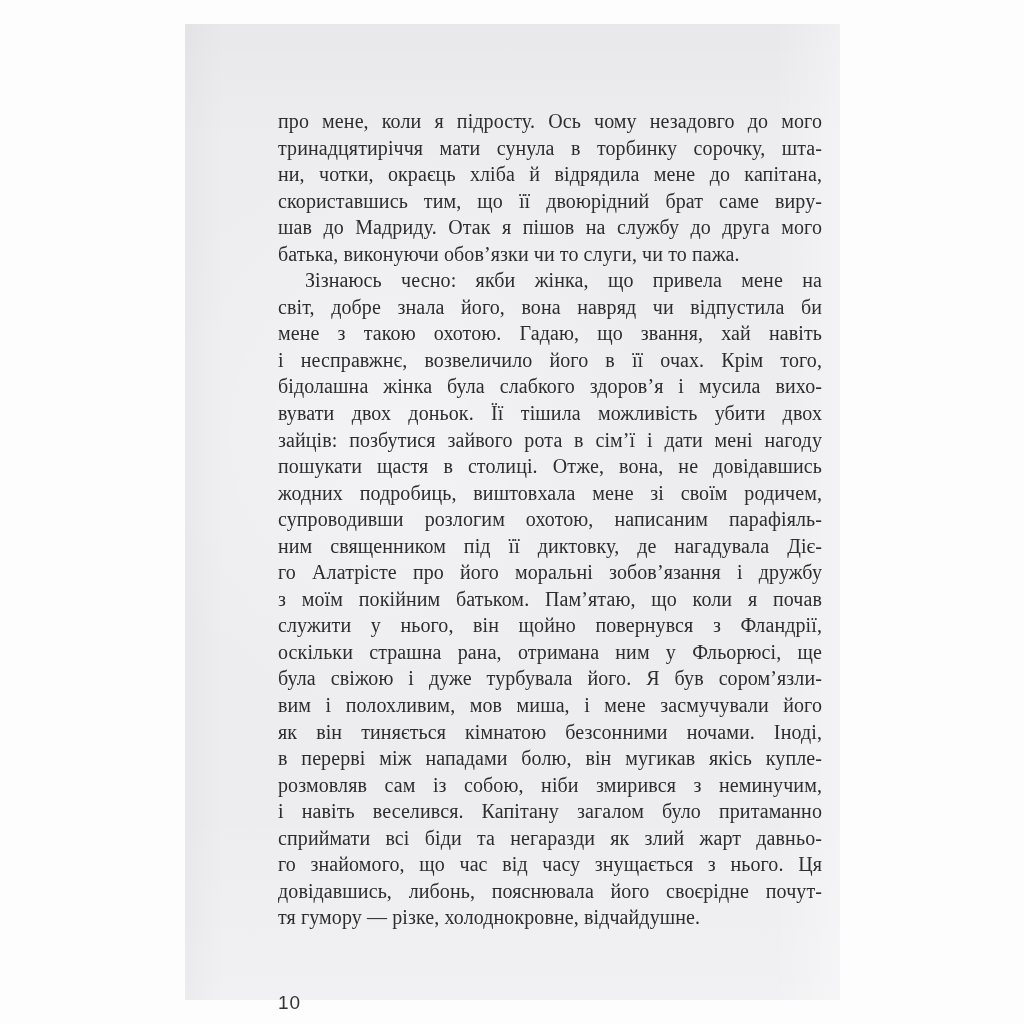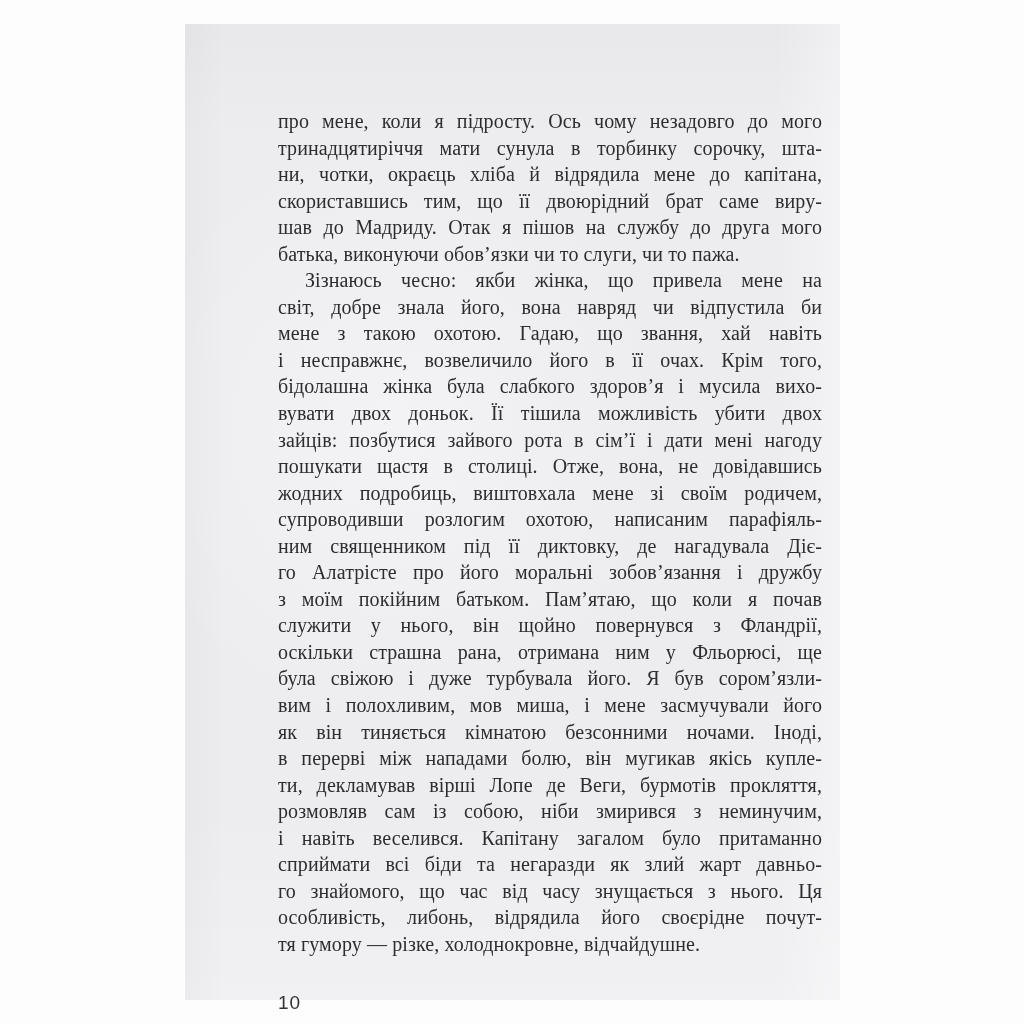--- a/index.html
+++ b/index.html
@@ -86,22 +86,21 @@
       <div class="text-line">супроводивши розлогим охотою, написаним парафіяль-</div>
       <div class="text-line">ним священником під її диктовку, де нагадувала Діє-</div>
       <div class="text-line">го Алатрісте про його моральні зобов’язання і дружбу</div>
       <div class="text-line">з моїм покійним батьком. Пам’ятаю, що коли я почав</div>
       <div class="text-line">служити у нього, він щойно повернувся з Фландрії,</div>
       <div class="text-line">оскільки страшна рана, отримана ним у Фльорюсі, ще</div>
       <div class="text-line">була свіжою і дуже турбувала його. Я був сором’язли-</div>
       <div class="text-line">вим і полохливим, мов миша, і мене засмучували його</div>
       <div class="text-line">як він тиняється кімнатою безсонними ночами. Іноді,</div>
       <div class="text-line">в перерві між нападами болю, він мугикав якісь купле-</div>
-      <div class="text-line">ти, декламував вірші Лопе де Веги, бурмотів прокляття,</div>
       <div class="text-line">розмовляв сам із собою, ніби змирився з неминучим,</div>
       <div class="text-line">і навіть веселився. Капітану загалом було притаманно</div>
       <div class="text-line">сприймати всі біди та негаразди як злий жарт давньо-</div>
       <div class="text-line">го знайомого, що час від часу знущається з нього. Ця</div>
-      <div class="text-line">особливість, либонь, відрядила його своєрідне почут-</div>
+      <div class="text-line">довідавшись, либонь, пояснювала його своєрідне почут-</div>
       <div class="text-line para-last">тя гумору — різке, холоднокровне, відчайдушне.</div>
     </div>
   <div class="page-number">10</div>
 </div>
 
 </body></html>

